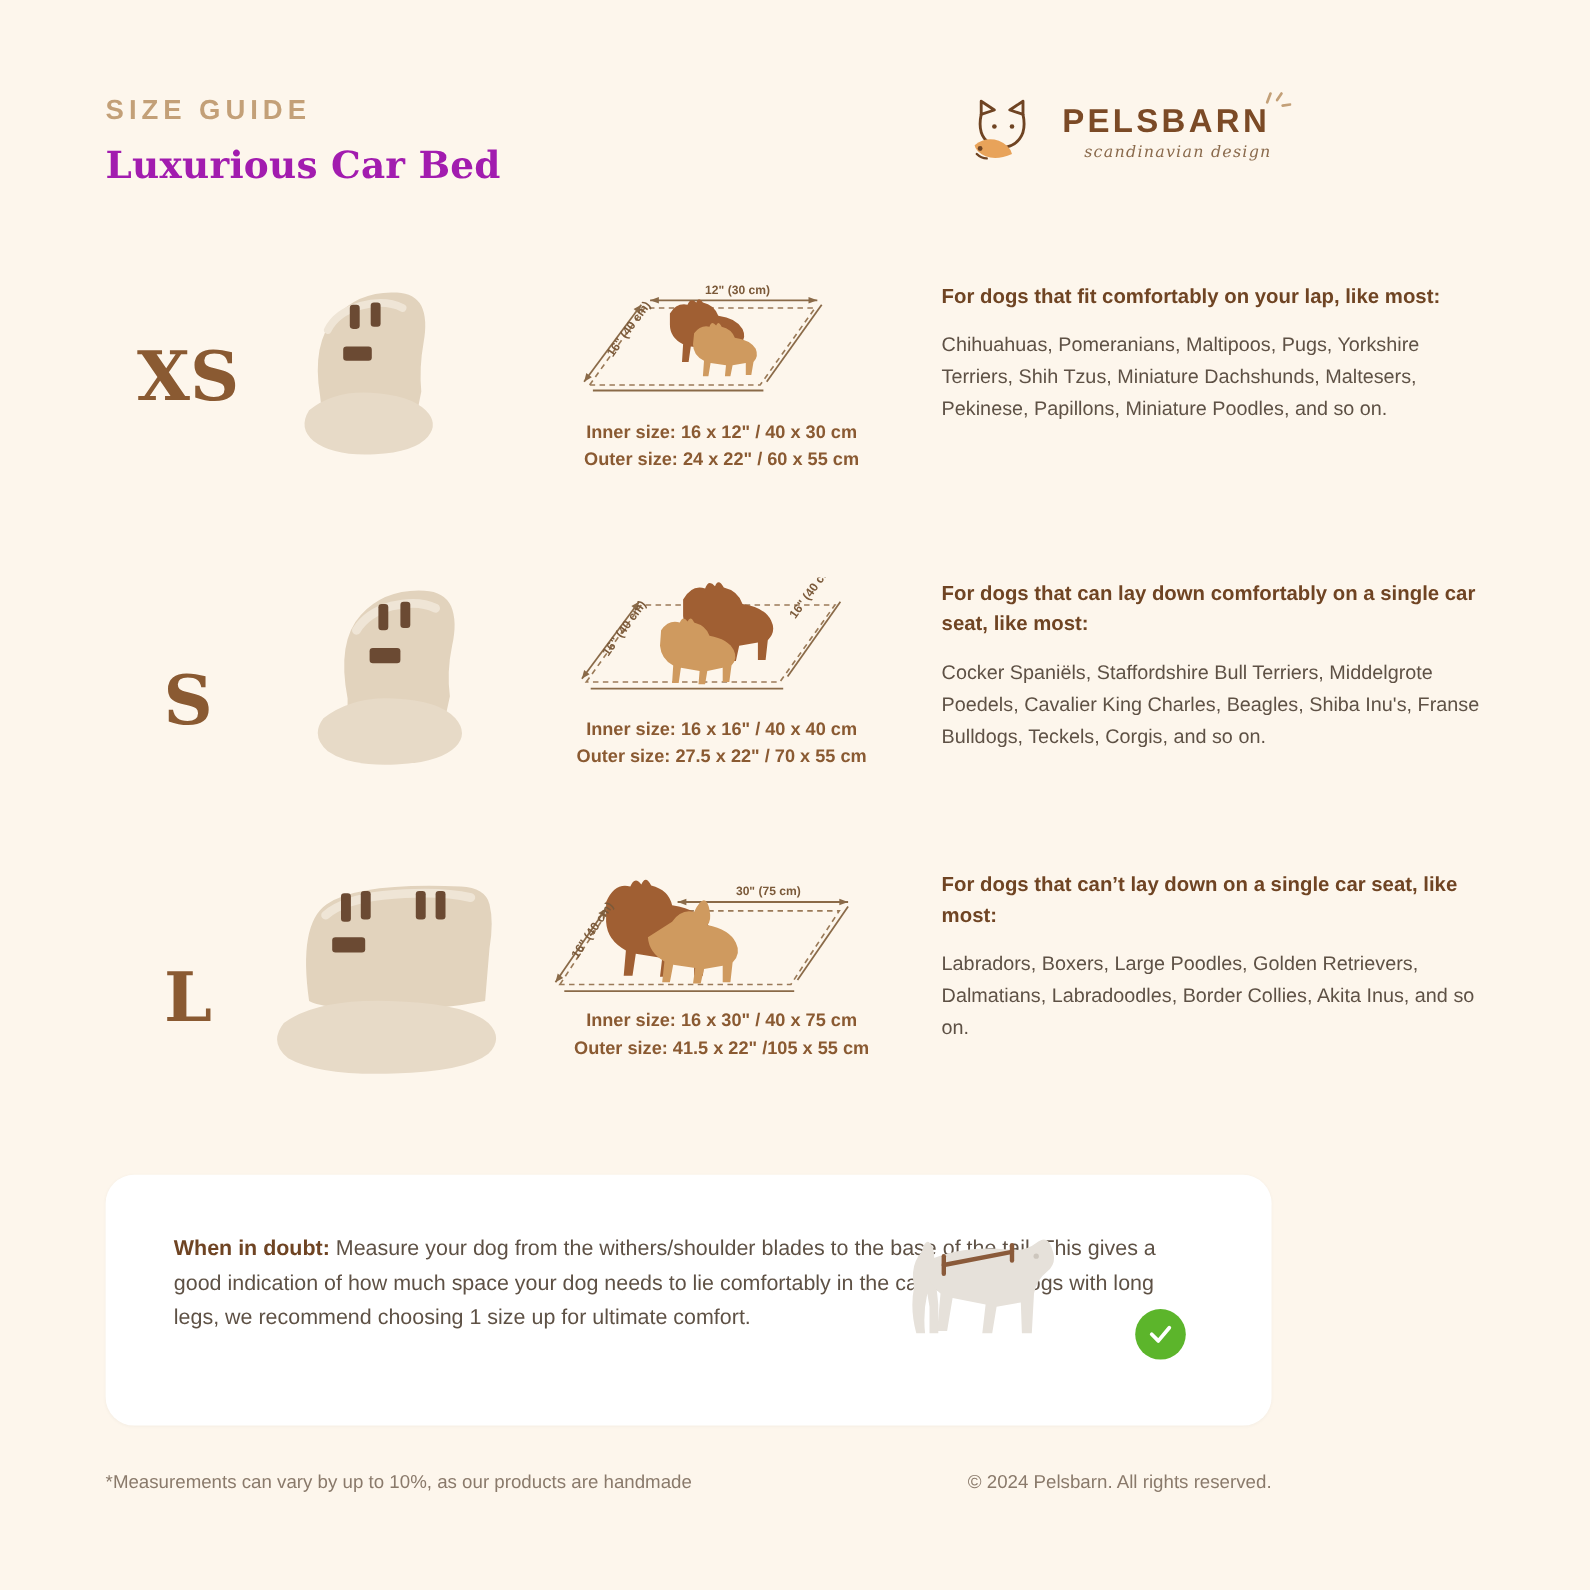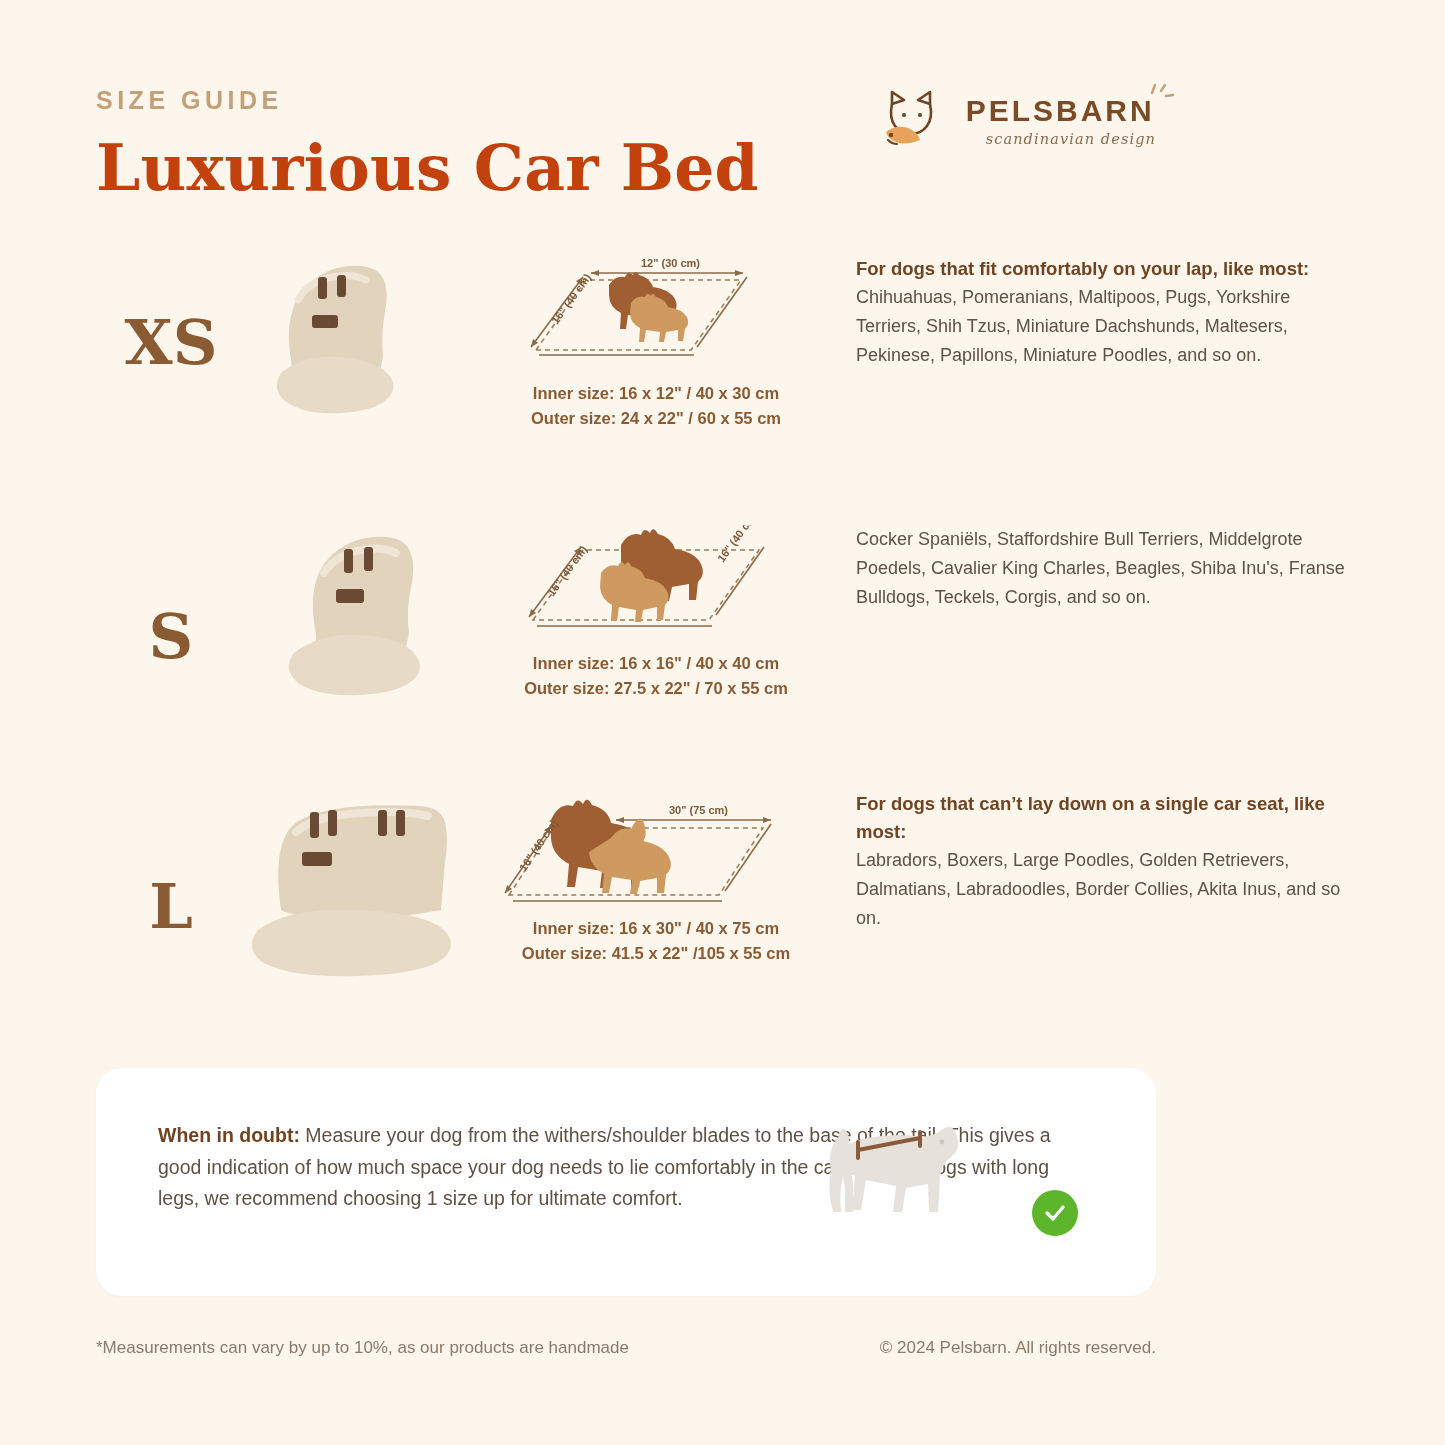--- a/index.html
+++ b/index.html
@@ -35,23 +35,23 @@
     font-size: 25px;
     letter-spacing: 4.5px;
     font-weight: bold;
     color: #c2a municipal;
     color: #c3a078;
     text-transform: uppercase;
   }
   .title {
     margin-top: 16px;
     font-family: "DejaVu Serif", serif;
-    font-size: 63px;
-    font-weight: bold;
-    color: #c2410c;
+    font-size: 34px;
+    font-weight: bold;
+    color: #a21caf;
     letter-spacing: 0.2px;
   }
 
   
   .brand {
     position: absolute;
     top: 88px;
     right: 96px;
     display: flex;
     align-items: center;
@@ -144,21 +144,21 @@
     left: 760px;
     width: 500px;
   }
   .desc-head {
     font-size: 18.5px;
     font-weight: bold;
     color: #6f4423;
     line-height: 1.5;
   }
   .desc-body {
-    margin-top: 0;
+    margin-top: 16px;
     font-size: 18px;
     color: #5e5145;
     line-height: 1.62;
   }
 
   
   .callout {
     position: absolute;
     left: 96px;
     right: 96px;
@@ -332,20 +332,21 @@
           <text class="dimlabel" x="232" y="38" font-size="11" transform="rotate(-54 232 38)">16" (40 cm)</text>
         </svg>
       </div>
       <div class="dim-text">
         <div>Inner size: 16 x 16" / 40 x 40 cm</div>
         <div>Outer size: 27.5 x 22" / 70 x 55 cm</div>
       </div>
     </div>
 
     <div class="desc">
+      <div class="desc-head">For dogs that can lay down comfortably on a single car seat, like most:</div>
       <div class="desc-body">Cocker Spaniëls, Staffordshire Bull Terriers, Middelgrote Poedels, Cavalier King Charles, Beagles, Shiba Inu's, Franse Bulldogs, Teckels, Corgis, and so on.</div>
     </div>
   </div>
 
   <div class="row row-l">
     <div class="size-label size-l">L</div>
 
     <div class="product-img">
       <svg width="280" height="215" viewBox="0 0 280 215">
         <path d="M45 120 q-10 -70 16 -88 q30 -20 122 -16 q22 1 26 16 q4 16 0 40 l-4 48 q-60 12 -132 6 q-22 -2 -28 -6 Z" fill="#e2d3bd"></path>

